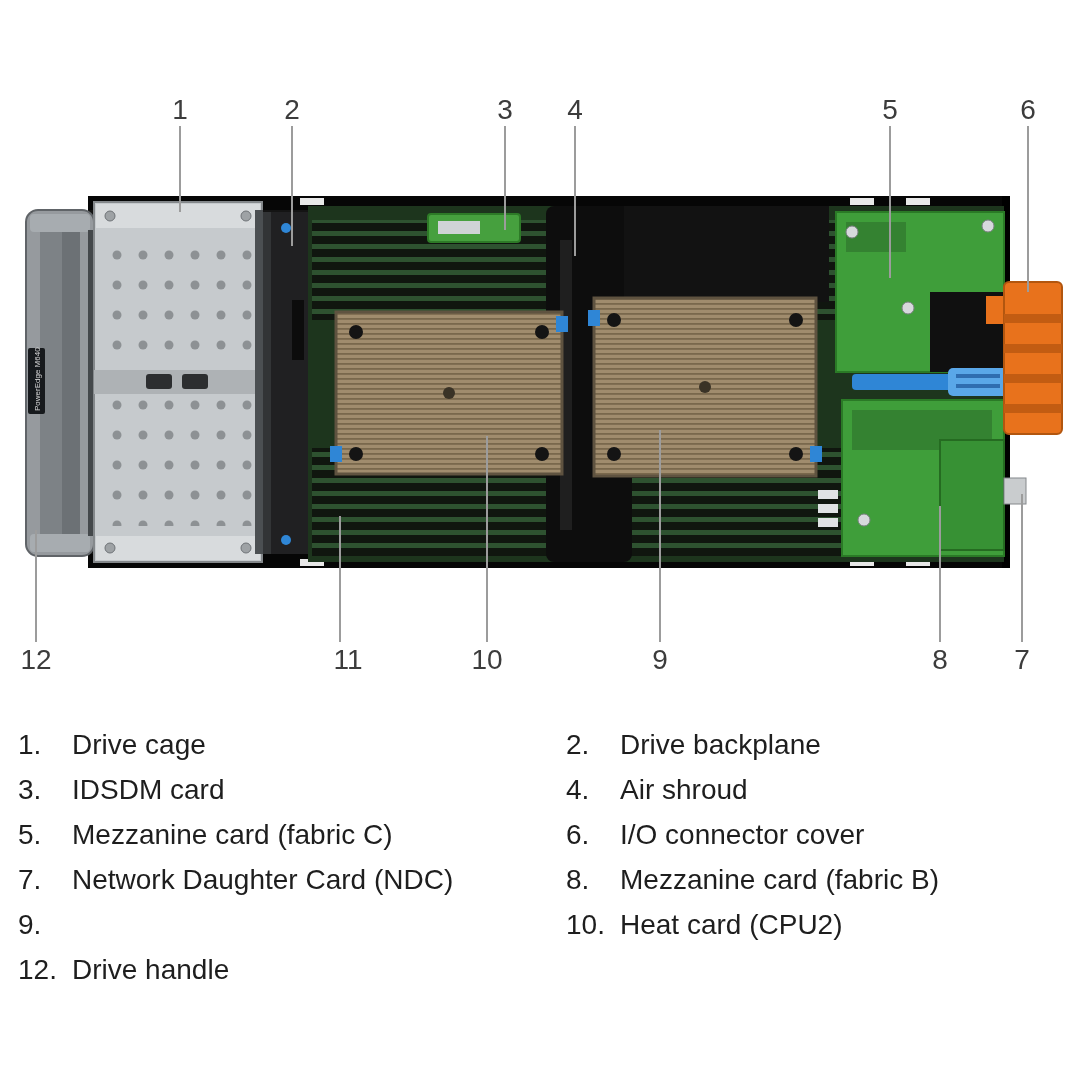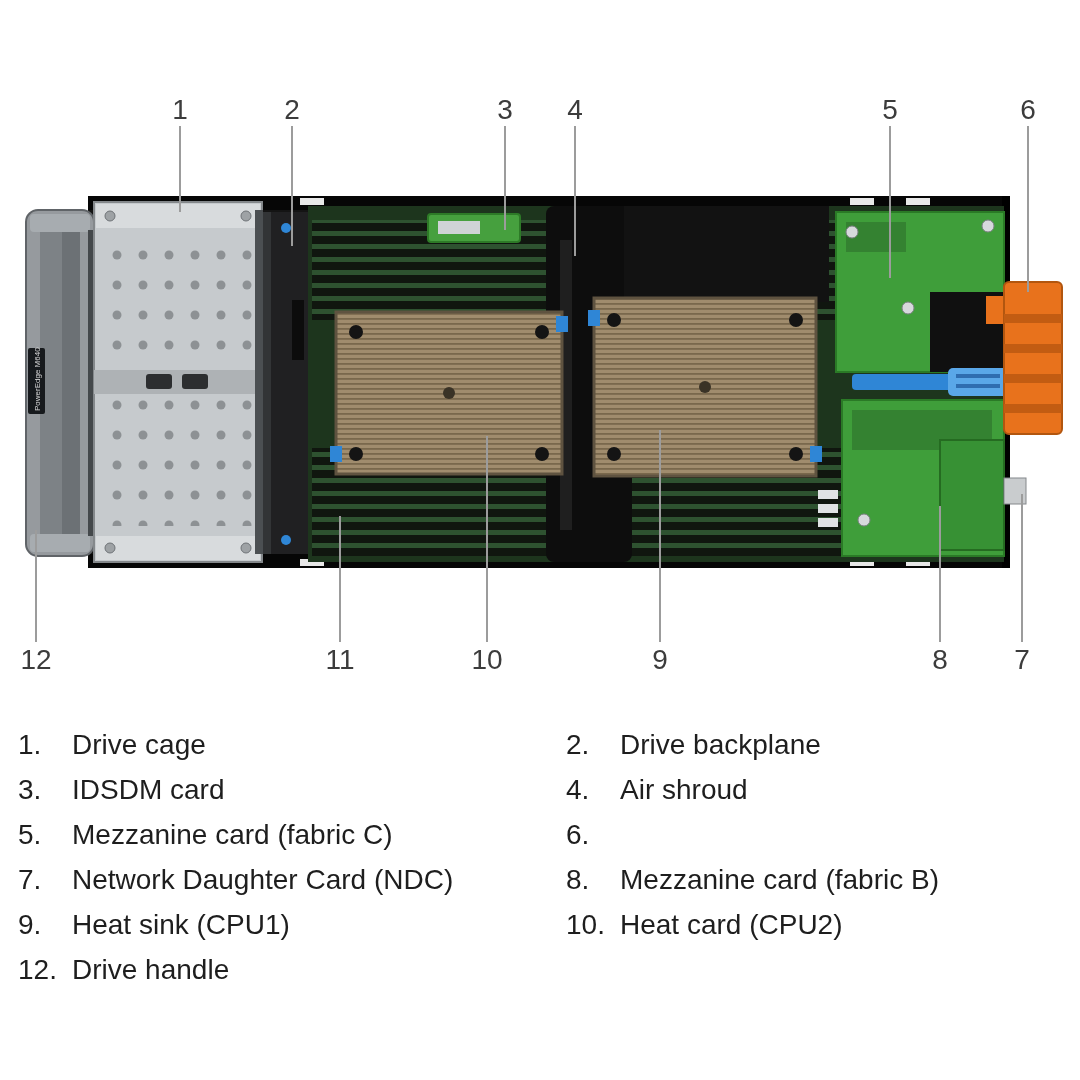--- a/index.html
+++ b/index.html
@@ -210,21 +210,21 @@
 </svg>
 
 <div class="callout-num" style="left:180px; top:96px">1</div>
 <div class="callout-num" style="left:292px; top:96px">2</div>
 <div class="callout-num" style="left:505px; top:96px">3</div>
 <div class="callout-num" style="left:575px; top:96px">4</div>
 <div class="callout-num" style="left:890px; top:96px">5</div>
 <div class="callout-num" style="left:1028px; top:96px">6</div>
 
 <div class="callout-num" style="left:36px; top:646px">12</div>
-<div class="callout-num" style="left:340px; top:646px">11</div>
+<div class="callout-num" style="left:348px; top:646px">11</div>
 <div class="callout-num" style="left:487px; top:646px">10</div>
 <div class="callout-num" style="left:660px; top:646px">9</div>
 <div class="callout-num" style="left:940px; top:646px">8</div>
 <div class="callout-num" style="left:1022px; top:646px">7</div>
 
 <div class="legend">
   <div class="legend-item">
     <span class="legend-num">1.</span>
     <span class="legend-label">Drive cage</span>
   </div>
@@ -239,32 +239,32 @@
   <div class="legend-item">
     <span class="legend-num">4.</span>
     <span class="legend-label">Air shroud</span>
   </div>
   <div class="legend-item">
     <span class="legend-num">5.</span>
     <span class="legend-label">Mezzanine card (fabric C)</span>
   </div>
   <div class="legend-item">
     <span class="legend-num">6.</span>
+    <span class="legend-label">I/O connector cover</span>
   </div>
   <div class="legend-item">
     <span class="legend-num">7.</span>
     <span class="legend-label">Network Daughter Card (NDC)</span>
   </div>
   <div class="legend-item">
     <span class="legend-num">8.</span>
     <span class="legend-label">Mezzanine card (fabric B)</span>
   </div>
   <div class="legend-item">
     <span class="legend-num">9.</span>
-    <span class="legend-label">Heat sink (CPU1)</span>
   </div>
   <div class="legend-item">
     <span class="legend-num">10.</span>
     <span class="legend-label">Heat card (CPU2)</span>
   </div>
   <div class="legend-item">
     <span class="legend-num">12.</span>
     <span class="legend-label">Drive handle</span>
   </div>
 </div>

